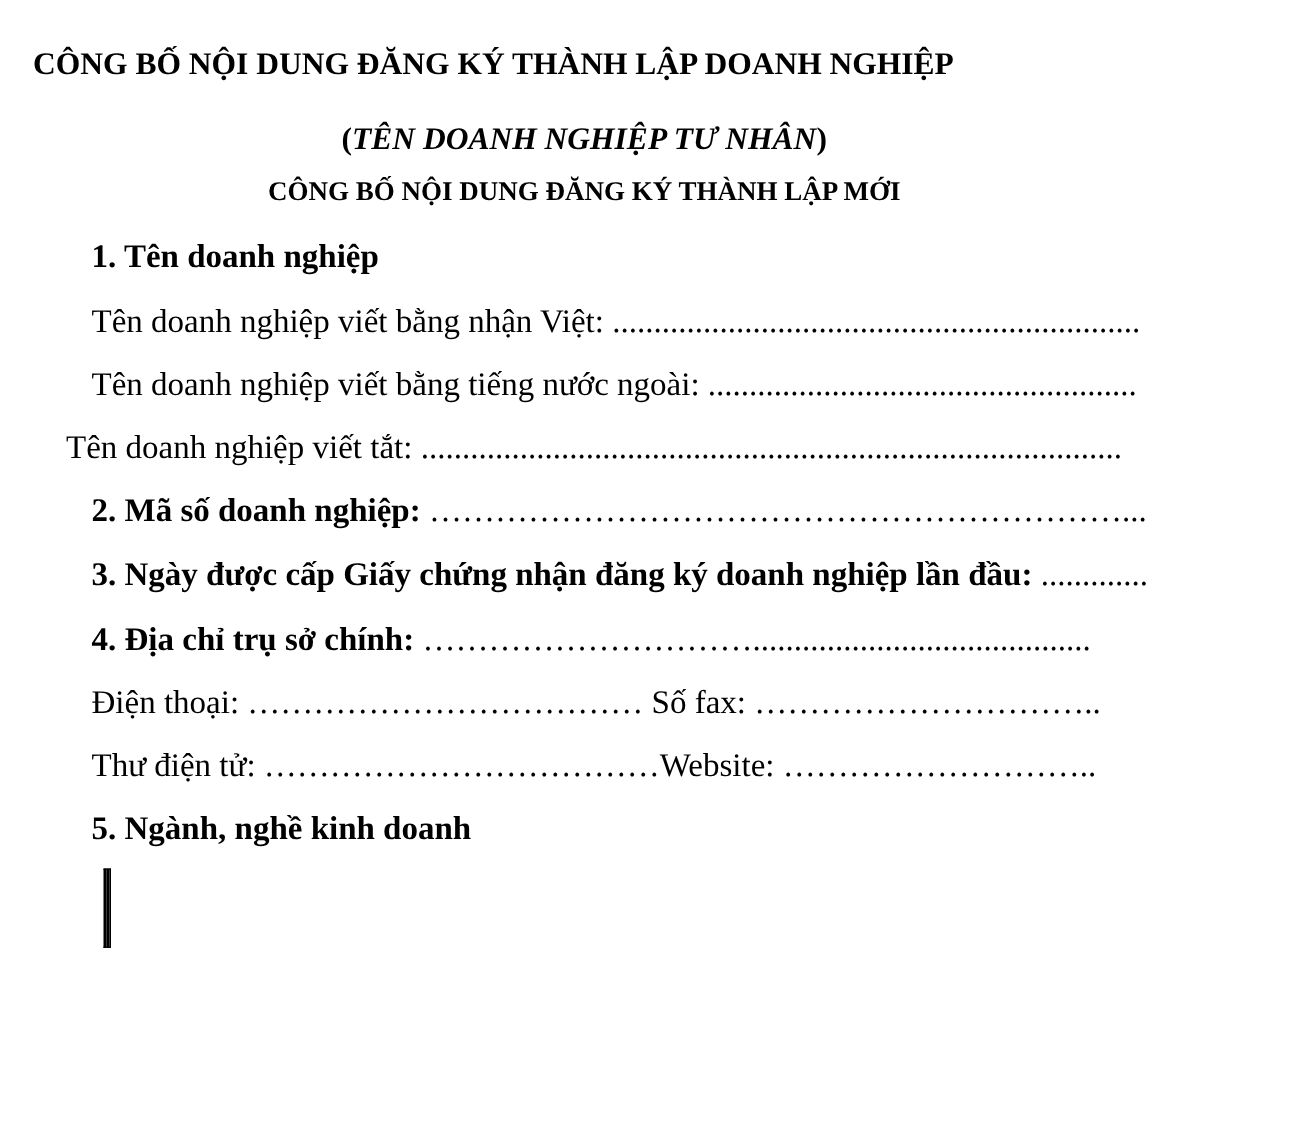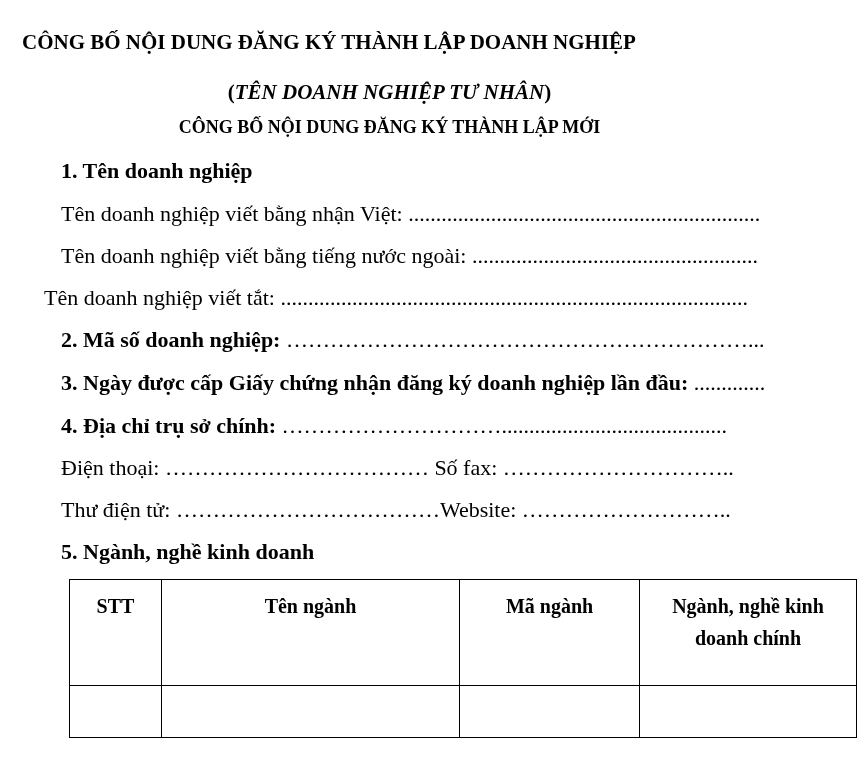--- a/index.html
+++ b/index.html
@@ -72,26 +72,20 @@
   </div>
 
   <div class="line" style="left:61px; top:498px;">
     <span>Thư điện tử:</span><span> ………………………………</span><span>Website:</span><span> ………………………..</span>
   </div>
 
   <div class="line bold" style="left:61px; top:540px;">5. Ngành, nghề kinh doanh</div>
 
   <table class="nganh">
     <tbody>
-        <tr class="hdr">
-      <th class="c1">STT</th>
-      <th class="c2">Tên ngành</th>
-      <th class="c3">Mã ngành</th>
-      <th class="c4" style="padding-left:20px; padding-right:20px;">Ngành, nghề kinh doanh chính</th>
-    </tr>
     <tr class="row">
       <td></td>
       <td></td>
       <td></td>
       <td></td>
     </tr>
   </tbody>
     </table>
 
 </div>

